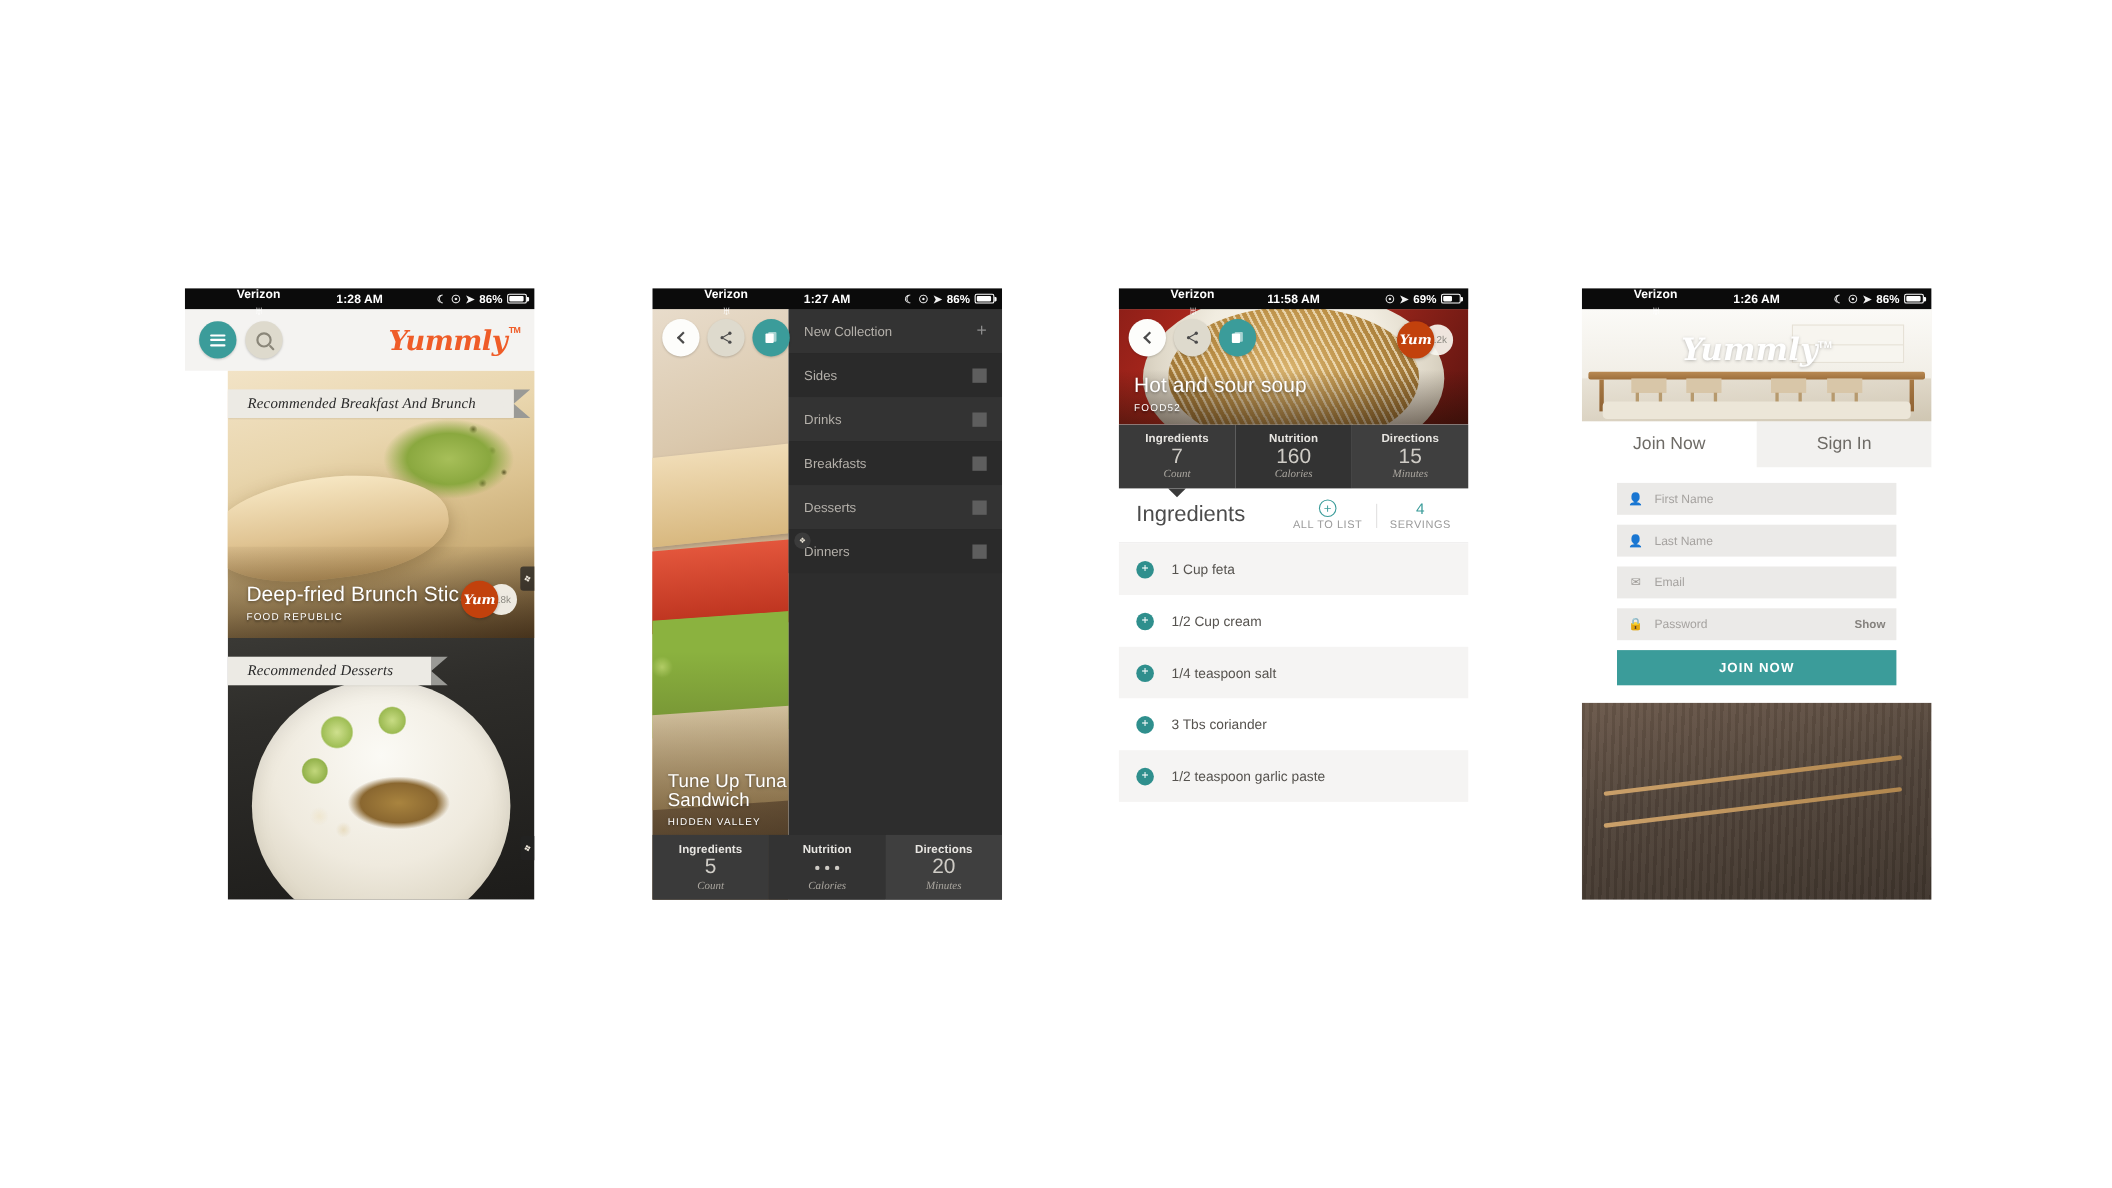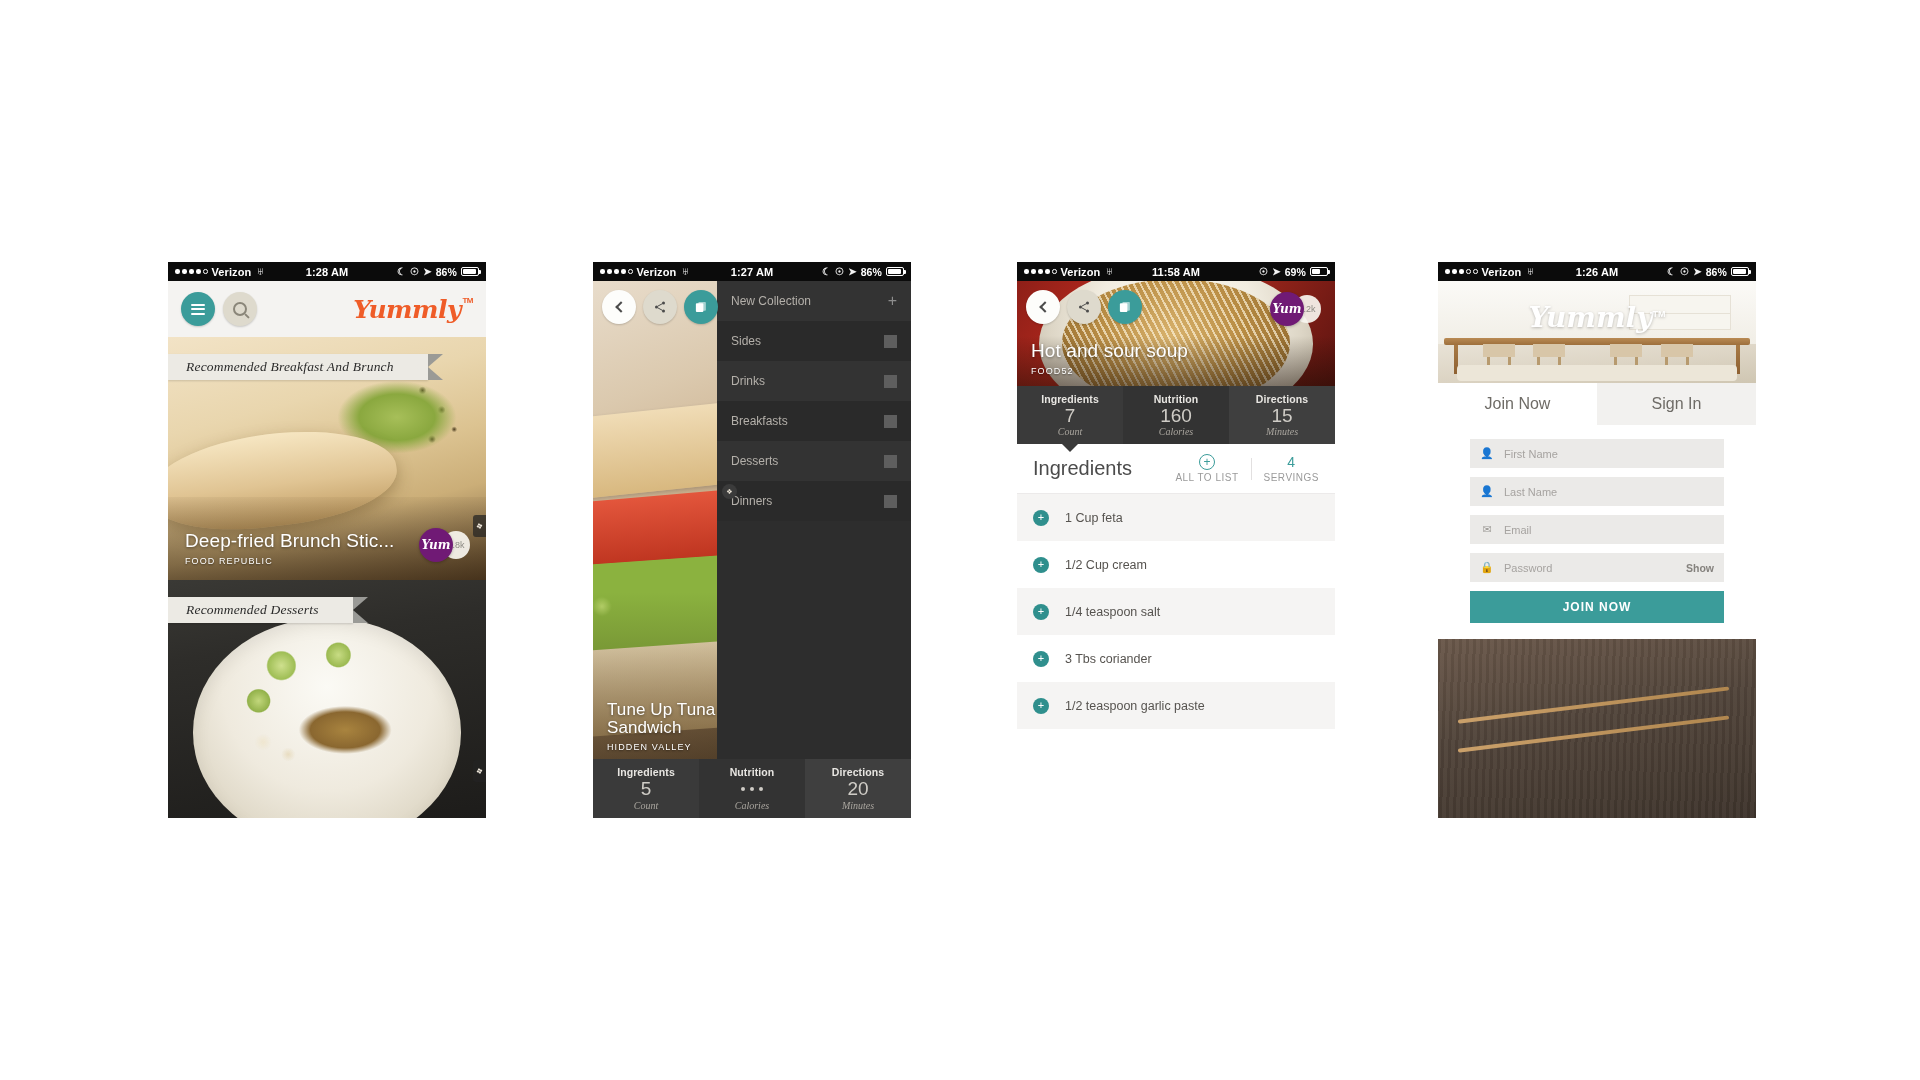--- a/index.html
+++ b/index.html
@@ -23,21 +23,21 @@
   #phone3 { left: 1017px; top: 262px; }
   #phone4 { left: 1438px; top: 262px; }
 
   
   .statusbar {
     height: 19px; background: #0b0b0b; color: #ffffff;
     display: flex; align-items: center;
     font-size: 11.5px; letter-spacing: .1px;
     position: relative; z-index: 40;
   }
-  .sb-left { display:flex; align-items:center; gap:4px; padding-left:7px; width:40%; }
+  .sb-left { display:flex; align-items:center; gap:4px; padding-left:7px; width:40%;flex-direction:column; }
   .sb-dots { display:flex; gap:2.5px; align-items:center; }
   .sb-dots i { width:4.5px; height:4.5px; border-radius:50%; background:#fff; display:block; }
   .sb-dots i.hollow { background:transparent; border:1px solid #fff; width:4.5px; height:4.5px; }
   .sb-carrier { font-size:11px; font-weight:600; }
   .sb-wifi { font-size: 11px; line-height:1; margin-left:1px;}
   .sb-center { flex:1; text-align:center; font-size:11px; font-weight:600; }
   .sb-right { width:40%; display:flex; align-items:center; justify-content:flex-end;
               gap:4px; padding-right:7px; font-size:10.5px; font-weight:600; }
   .sb-right .gl { font-size:10px; opacity:.95; }
   .battery {
@@ -67,21 +67,21 @@
   .hamburger span { display:block; height:2px; background:#fff; margin:2.5px 0; border-radius:1px; }
   .mag { width:14px; height:14px; border:2px solid #8a8679; border-radius:50%; position:relative; }
   .mag::after{content:"";position:absolute;right:-5px;bottom:-3px;width:6px;height:2px;background:#8a8679;transform:rotate(45deg);border-radius:1px;}
   .yummly-logo {
     margin-left:auto; color:#ef5c28; font-family:"DejaVu Serif", serif;
     font-style:italic; font-weight:bold; font-size:25px; letter-spacing:-.5px;
     position:relative; padding-right:12px; line-height:1;
   }
   .yummly-logo sup { font-size:8px; font-style:normal; position:absolute; top:0px; right:0; font-family:"Liberation Sans",sans-serif;}
 
-  .card { position:relative; overflow:hidden; }
+  .card { position:relative; overflow:hidden;margin-left:39px; }
   .card.c1 { height:243px; }
   .card.c2 { height:238px; }
   .food-img { position:absolute; inset:0; }
 
   
   .img-dough {
     background:
       radial-gradient(ellipse 90px 55px at 72% 33%, #a7bf59 0%, #8aa83f 42%, rgba(138,168,63,0) 66%),
       radial-gradient(circle 4px at 80% 22%, #4a3b1e 0%, rgba(74,59,30,0) 100%),
       radial-gradient(circle 4px at 86% 30%, #4a3b1e 0%, rgba(74,59,30,0) 100%),
@@ -146,21 +146,21 @@
   }
 
   .card-meta { position:absolute; left:17px; bottom:14px; z-index:7; }
   .card-title { color:#fff; font-size:19px; font-weight:300; letter-spacing:.1px;
                 text-shadow:0 1px 3px rgba(0,0,0,.45); line-height:1.1; }
   .card-brand { color:#fff; font-size:9px; font-weight:normal; letter-spacing:1.1px;
                 margin-top:4px; text-shadow:0 1px 2px rgba(0,0,0,.5); }
 
   .yum-wrap { position:absolute; right:16px; bottom:18px; z-index:8; display:flex; align-items:center; }
   .yum-badge {
-    width:34px; height:34px; border-radius:50%; background:#701a75; color:#fff;
+    width:34px; height:34px; border-radius:50%; background:#c2410c; color:#fff;
     display:flex; align-items:center; justify-content:center;
     font-family:"DejaVu Serif", serif; font-style:italic; font-weight:bold; font-size:12px;
     z-index:2; box-shadow:0 1px 3px rgba(0,0,0,.25);
   }
   .yum-count {
     width:28px; height:28px; border-radius:50%; background:rgba(248,246,240,.92);
     display:flex; align-items:center; justify-content:center;
     font-size:9px; color:#8d8b84; margin-left:-11px;
   }
   .side-tab {

